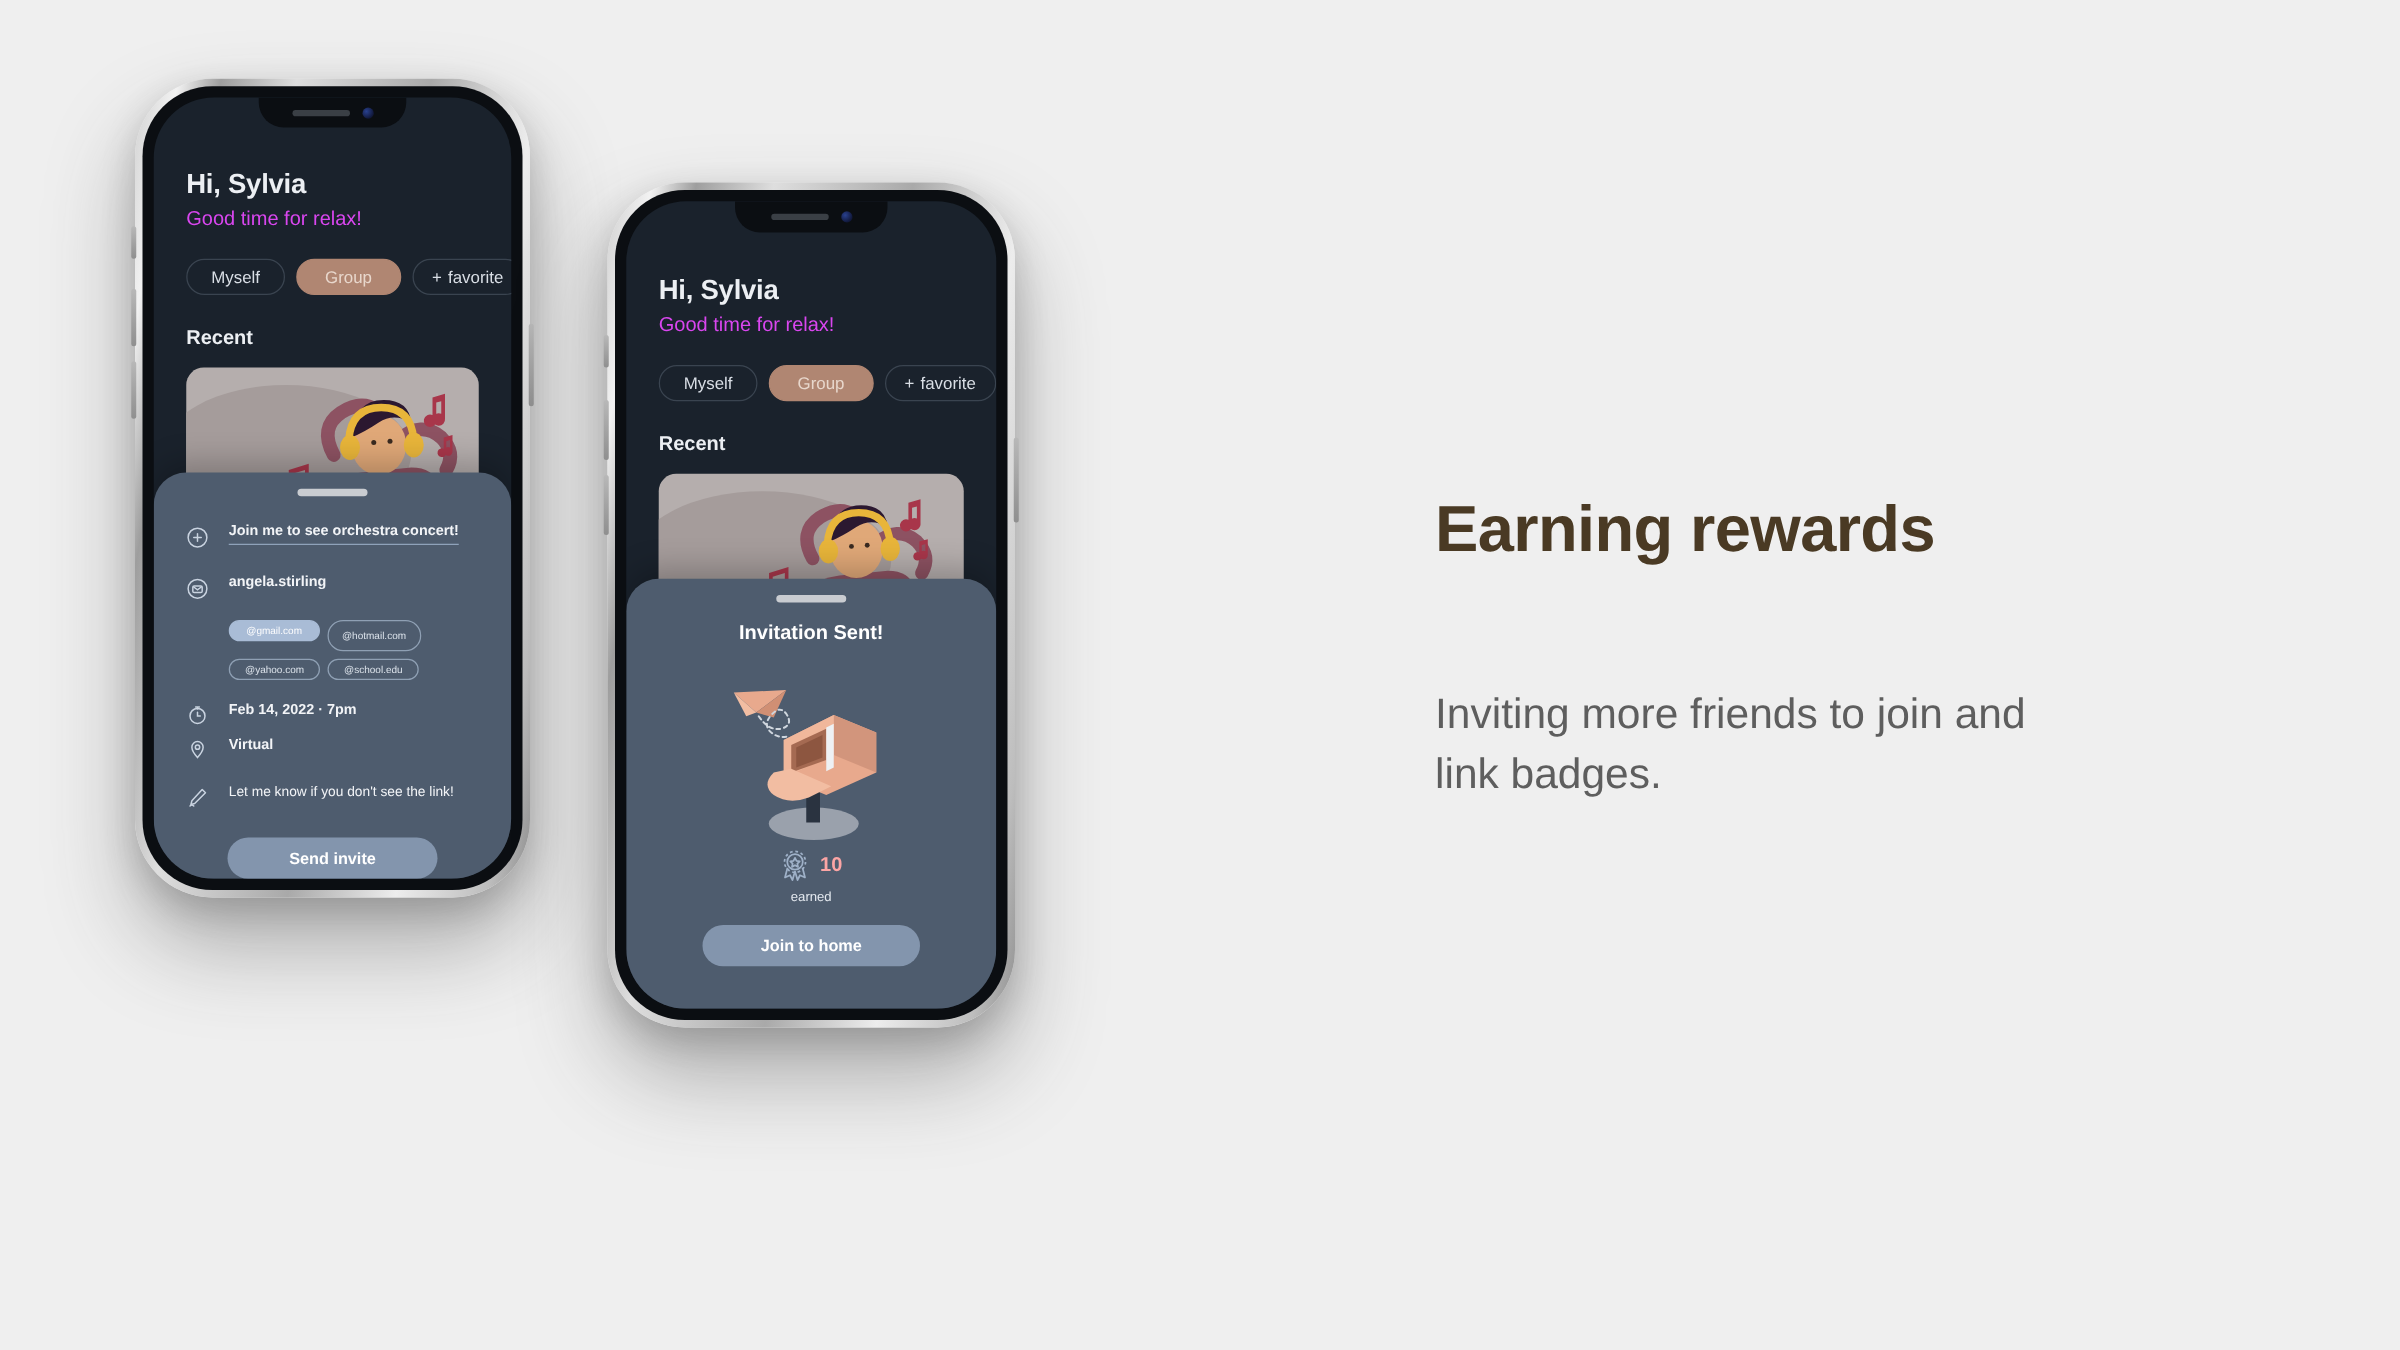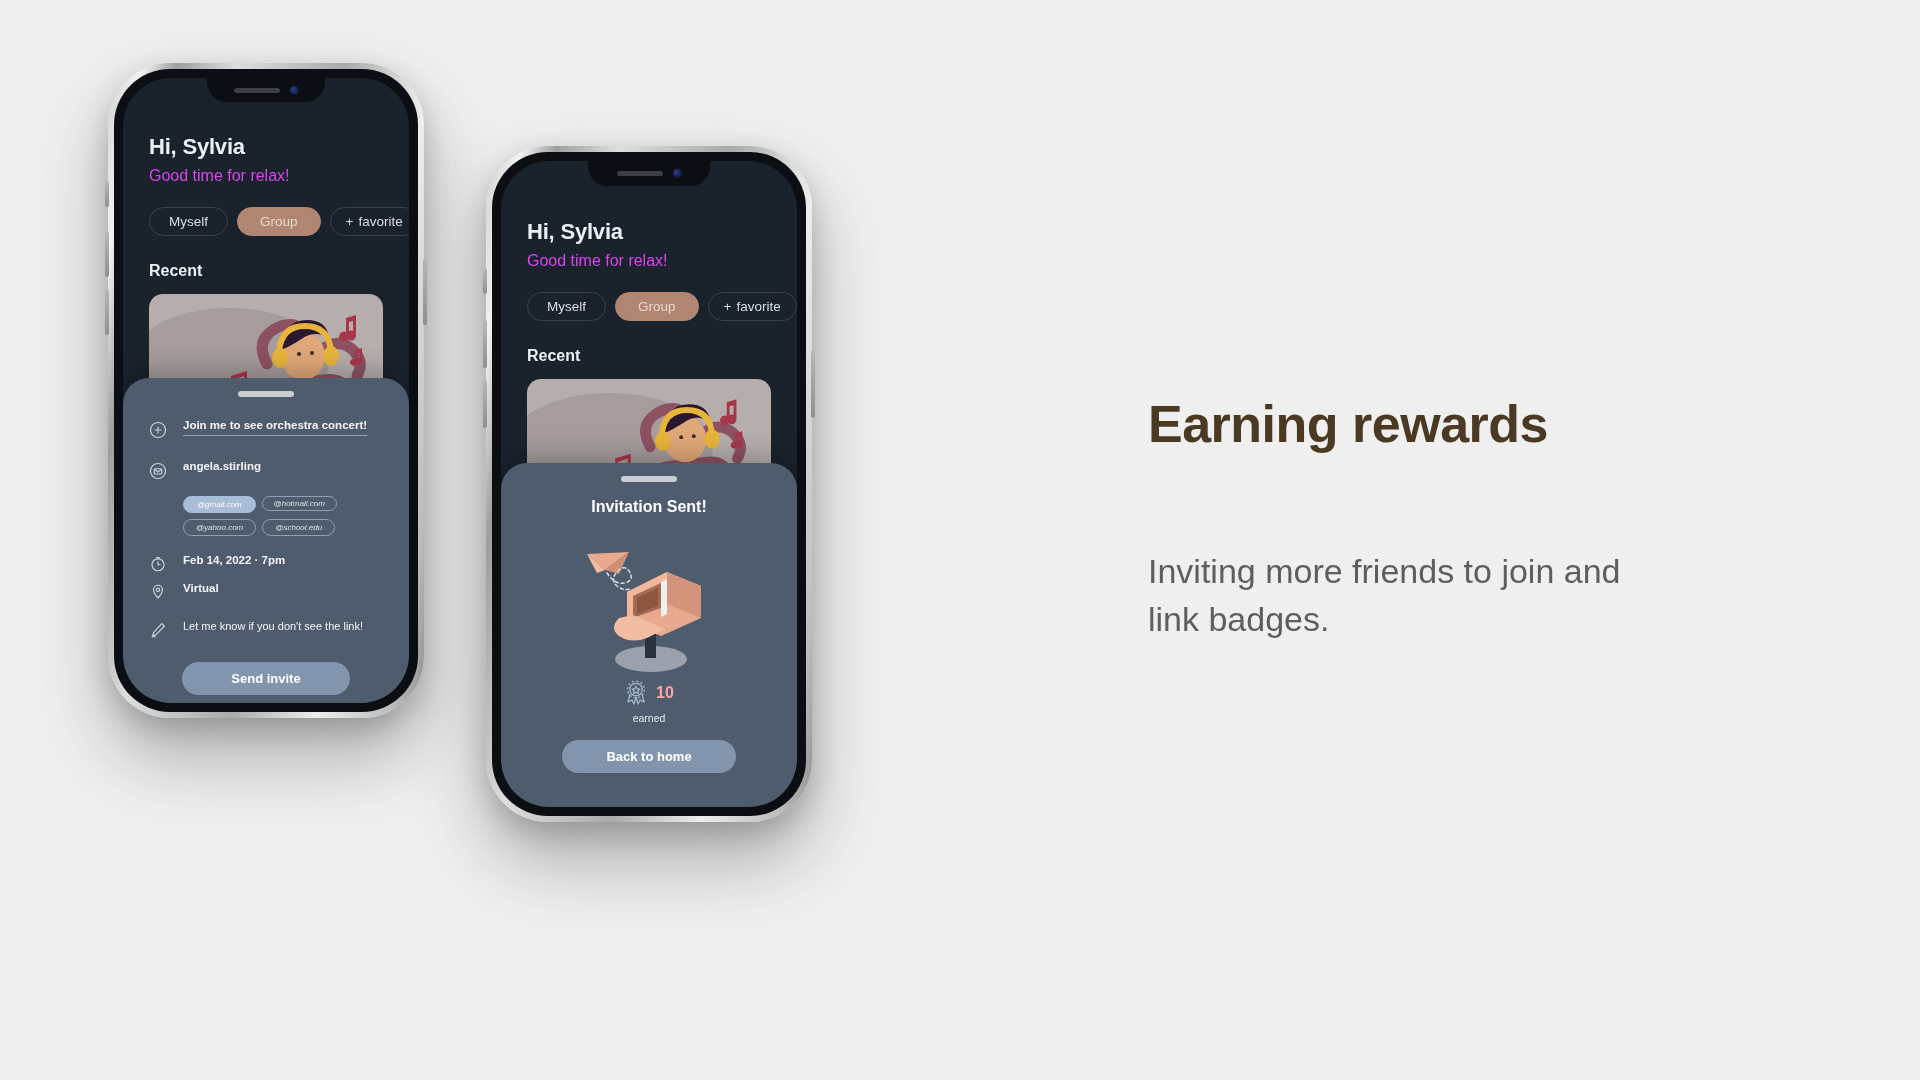--- a/index.html
+++ b/index.html
@@ -119,21 +119,20 @@
     padding-bottom: 4px;
     display: inline-block;
   }
   .mailchips { display: flex; flex-wrap: wrap; }
   .mchip {
     border: 1px solid #8fa0b4;
     border-radius: 999px;
     color: #dbe2ea;
     display: flex; align-items: center; justify-content: flex-start;
     white-space: nowrap;
-    font-style: italic;
   }
   .mchip.sel { background: #a9bcd6; border-color: #a9bcd6; color: #fdfdfe; }
   .cta {
     display: block;
     background: #8395ad;
     color: #ffffff;
     border: none;
     border-radius: 999px;
     font-weight: bold;
     cursor: pointer;
@@ -252,21 +251,21 @@
                   <path d="M7.3 9.6l4.7 3.6 4.7 -3.6"></path>
               </svg>
             </span>
             <span class="row-text" style="font-size:11.5px; margin-left:12px;">angela.stirling</span>
           </div>
 
           <div class="mailchips" style="padding:0 22px; margin-top:14px; margin-left:38px; gap:6px; width:215px;">
             <div class="mchip sel" style="height:17px; padding:0 13px; font-size:8px;">
               <span>@gmail.com</span>
             </div>
-            <div class="mchip" style="height:15px; padding:0 11px; font-size:8px;">
+            <div class="mchip" style="height:25px; padding:0 11px; font-size:8px;">
               <span>@hotmail.com</span>
             </div>
             <div class="mchip" style="height:17px; padding:0 12px; font-size:8px;">
               <span>@yahoo.com</span>
             </div>
             <div class="mchip" style="height:17px; padding:0 12px; font-size:8px;">
               <span>@school.edu</span>
             </div>
           </div>
 
@@ -401,21 +400,21 @@
                 <path d="M12 6.3l1.2 2.4 2.6 .4 -1.9 1.8 .5 2.6 -2.4 -1.3 -2.4 1.3 .5 -2.6 -1.9 -1.8 2.6 -.4z" stroke-linejoin="round"></path>
                 <path d="M6 14.2 L4 22 l4 -1.8 L10 24 l2 -7" stroke-linejoin="round"></path>
                 <path d="M18 14.2 L20 22 l-4 -1.8 L14 24 l-2 -7" stroke-linejoin="round"></path>
                 <circle cx="12" cy="9.5" r="8.4" stroke-dasharray="2.2 2.2"></circle>
               </svg>
             </span>
             <span class="earn-num" style="font-size:16px;">10</span>
           </div>
           <div class="earn-cap" style="margin-top:6px; font-size:10.5px;">earned</div>
 
-          <button class="cta" style="margin:16px auto 0; width:174px; height:33px; font-size:13px;">Back to home</button>
+          <button class="cta" style="margin:16px auto 0; width:174px; height:33px; font-size:13px;">Join to home</button>
         </div>
 
       </div>
     </div>
   </div>
 
   <div class="panel" style="left:1148px; top:396px; width:640px;">
     <h1>Earning rewards</h1>
     <p style="margin-top:94px;">Inviting more friends to join and link badges.</p>
   </div>

